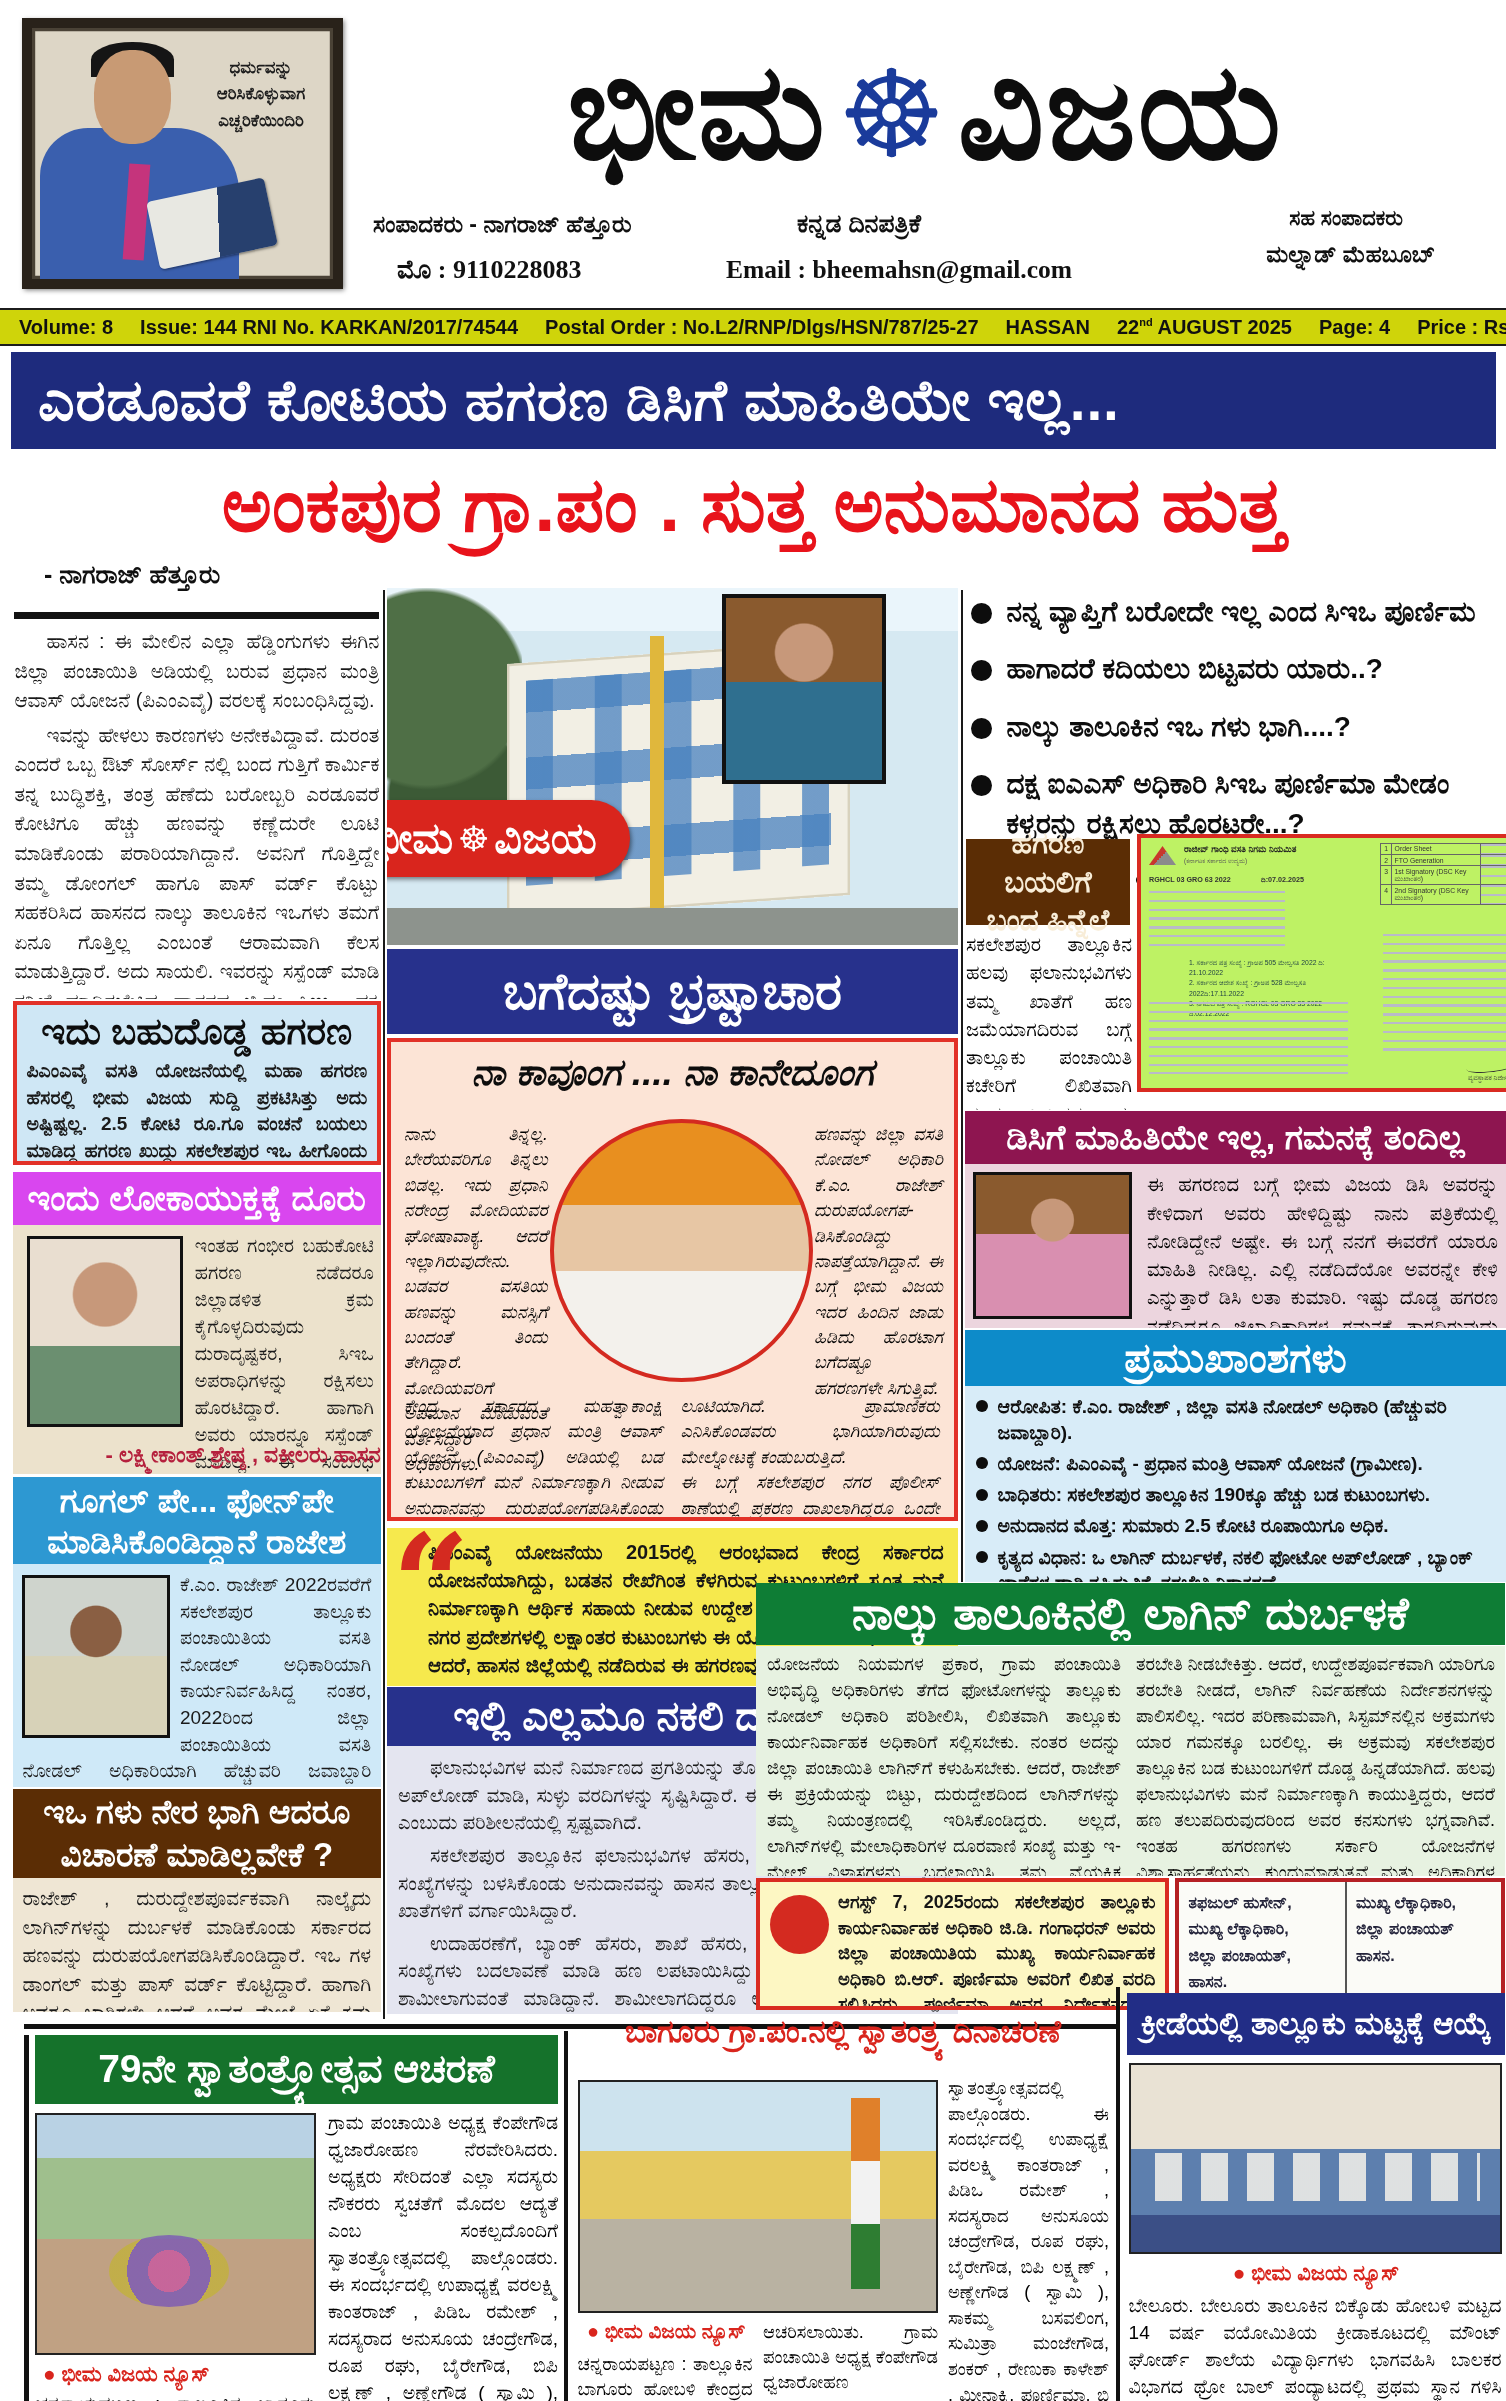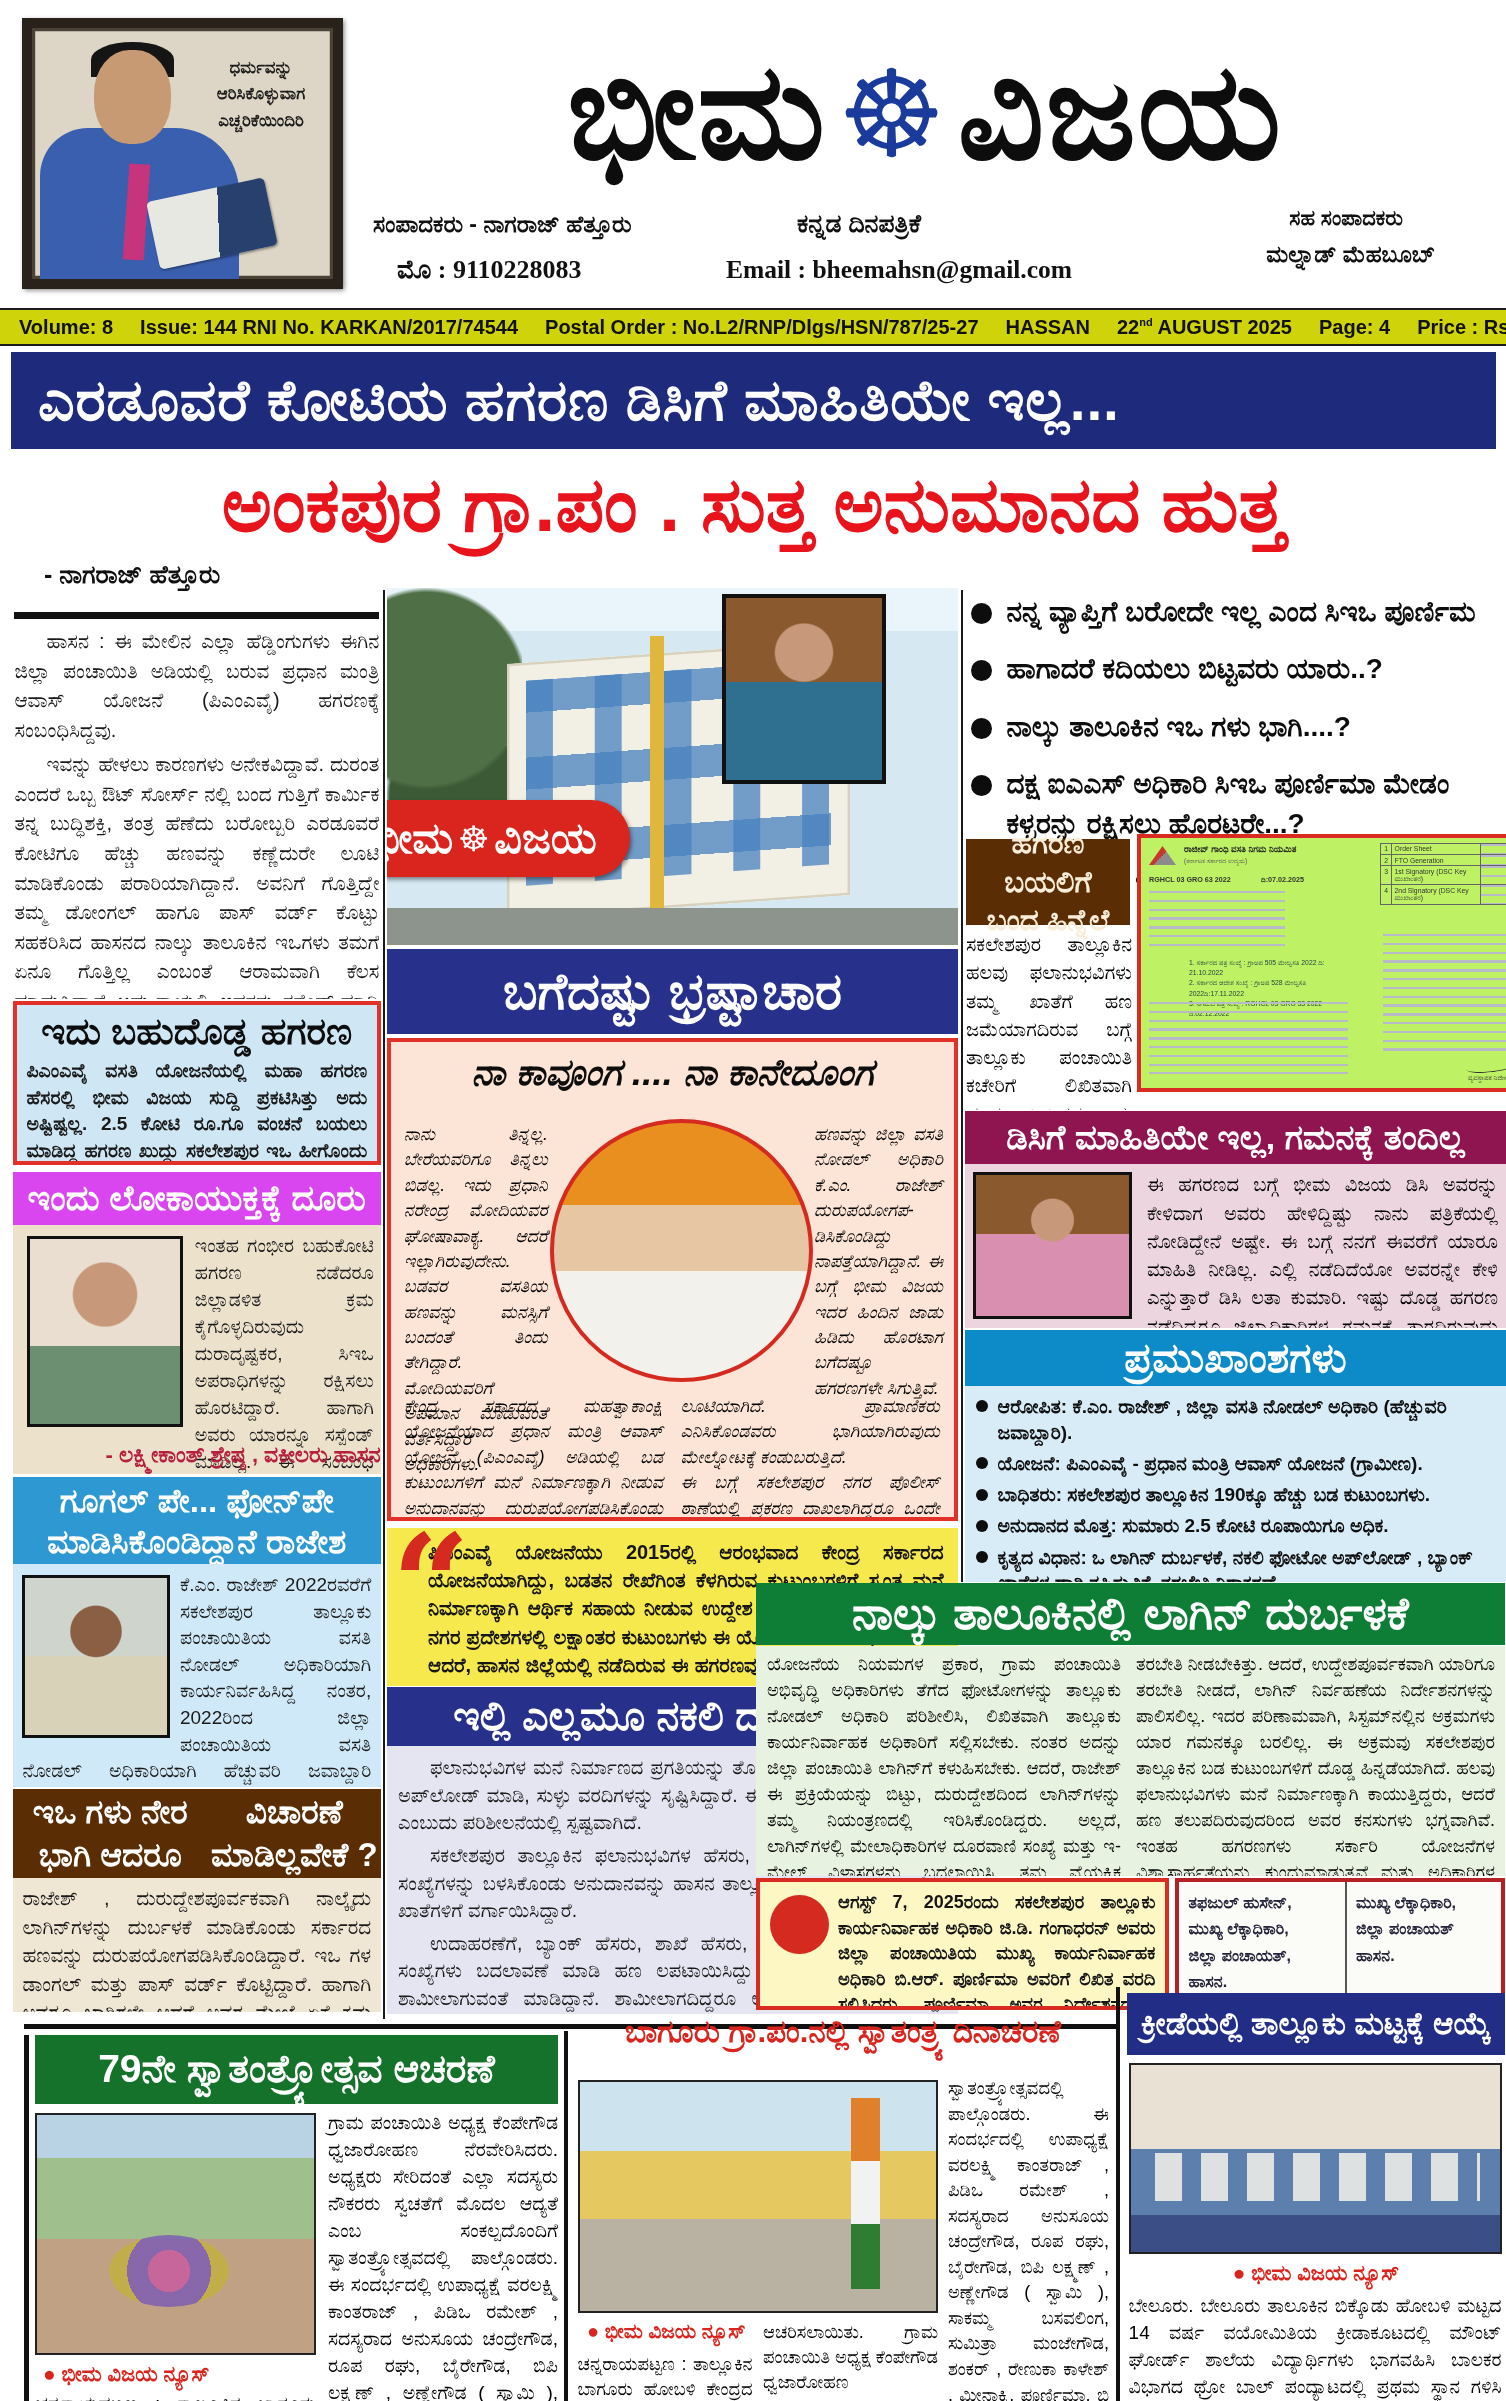--- a/index.html
+++ b/index.html
@@ -91,21 +91,21 @@
   .loka-ph   { position:absolute; left:14.4px; top:11px; width:156px; height:191px; border:3.2px solid #111;
     background:radial-gradient(circle at 50% 30%, #c7987a 0 21%, transparent 22%),
                linear-gradient(180deg,#e9ded0 58%, #6b8f70 58%); }
   .loka-txt  { position:absolute; left:182px; top:8px; width:179px; font-size:19px; line-height:1.42; }
   .loka-sign { position:absolute; left:0; bottom:6.4px; width:100%; text-align:right; color:#b5203d; font-size:22px; font-weight:900; }
   .gp-band { position:absolute; left:12.8px; top:1477px; width:368px; height:88px; background:#2d98d2; font-size:33px; line-height:1.25; flex-direction:column; }
   .gp-body { position:absolute; left:12.8px; top:1564px; width:368px; height:223px; background:#cfe9f8; padding:8px 9.6px; font-size:19px; line-height:1.4; overflow:hidden; }
   .gp-ph { float:left; width:148px; height:163px; margin:3.2px 9.6px 4.8px 0; border:3.2px solid #111;
     background:radial-gradient(circle at 50% 34%, #8a5f43 0 20%, transparent 21%),
                linear-gradient(180deg,#cfd4cd 50%, #d7d2b8 50%); }
-  .eo-band { position:absolute; left:12.8px; top:1789px; width:368px; height:89px; background:#5b2d05; font-size:33px; line-height:1.3; flex-direction:row; }
+  .eo-band { position:absolute; left:12.8px; top:1789px; width:368px; height:89px; background:#5b2d05; font-size:33px; line-height:1.3; flex-direction:column; }
   .eo-body { position:absolute; left:12.8px; top:1878px; width:368px; height:134px; background:#efe6d4; padding:6.4px 9.6px; font-size:20px; line-height:1.42; overflow:hidden; }
 
   
   .cphoto { position:absolute; left:387px; top:588px; width:571px; height:357px; overflow:hidden;
     background:linear-gradient(180deg,#eaf5fb 0 12%, #d6e9f2 12% 100%); }
   .bld1 { position:absolute; left:120px; top:64px; width:343px; height:255px; background:#f2efe4;
     box-shadow:inset 0 0 0 2.4px #d8d2bd; transform:skewY(-4deg); }
   .bld1 .win { position:absolute; left:19px; top:17.5px; right:19px; bottom:32px;
     background:repeating-linear-gradient(90deg, rgba(42,110,185,.75) 0 27px, transparent 27px 69px),
                repeating-linear-gradient(180deg, rgba(42,110,185,.75) 0 32px, transparent 32px 77px);
@@ -280,21 +280,21 @@
     <div class="bi">
         <span class="dot"></span>
         <span>ಏನೂ ನಡೆದೇ ಇಲ್ಲ ಎನ್ನುವಂತೆ ನಡೆಯುತ್ತಿದೆ ಜಿ.ಪಂ...</span>
       </div>
   </div>
 
   <div class="vrule1"></div>
   <div class="vrule2"></div>
 
   <div class="lc-body jt">
-    <p>ಹಾಸನ : ಈ ಮೇಲಿನ ಎಲ್ಲಾ ಹೆಡ್ಡಿಂಗುಗಳು ಈಗಿನ ಜಿಲ್ಲಾ ಪಂಚಾಯಿತಿ ಅಡಿಯಲ್ಲಿ ಬರುವ ಪ್ರಧಾನ ಮಂತ್ರಿ ಆವಾಸ್ ಯೋಜನೆ (ಪಿಎಂಎವೈ) ಹಗರಣಕ್ಕೆ ಸಂಬಂಧಿಸಿದ್ದವು.</p>
+    <p>ಹಾಸನ : ಈ ಮೇಲಿನ ಎಲ್ಲಾ ಹೆಡ್ಡಿಂಗುಗಳು ಈಗಿನ ಜಿಲ್ಲಾ ಪಂಚಾಯಿತಿ ಅಡಿಯಲ್ಲಿ ಬರುವ ಪ್ರಧಾನ ಮಂತ್ರಿ ಆವಾಸ್ ಯೋಜನೆ (ಪಿಎಂಎವೈ) ವರಲಕ್ಕೆ ಸಂಬಂಧಿಸಿದ್ದವು.</p>
     <p>ಇವನ್ನು ಹೇಳಲು ಕಾರಣಗಳು ಅನೇಕವಿದ್ದಾವೆ. ದುರಂತ ಎಂದರೆ ಒಬ್ಬ ಔಟ್ ಸೋರ್ಸ್ ನಲ್ಲಿ ಬಂದ ಗುತ್ತಿಗೆ ಕಾರ್ಮಿಕ ತನ್ನ ಬುದ್ಧಿಶಕ್ತಿ, ತಂತ್ರ ಹೆಣೆದು ಬರೋಬ್ಬರಿ ಎರಡೂವರೆ ಕೋಟಿಗೂ ಹೆಚ್ಚು ಹಣವನ್ನು ಕಣ್ಣೆದುರೇ ಲೂಟಿ ಮಾಡಿಕೊಂಡು ಪರಾರಿಯಾಗಿದ್ದಾನೆ. ಅವನಿಗೆ ಗೊತ್ತಿದ್ದೇ ತಮ್ಮ ಡೋಂಗಲ್ ಹಾಗೂ ಪಾಸ್ ವರ್ಡ್ ಕೊಟ್ಟು ಸಹಕರಿಸಿದ ಹಾಸನದ ನಾಲ್ಕು ತಾಲೂಕಿನ ಇಒಗಳು ತಮಗೆ ಏನೂ ಗೊತ್ತಿಲ್ಲ ಎಂಬಂತೆ ಆರಾಮವಾಗಿ ಕೆಲಸ ಮಾಡುತ್ತಿದ್ದಾರೆ. ಅದು ಸಾಯಲಿ. ಇವರನ್ನು ಸಸ್ಪೆಂಡ್ ಮಾಡಿ ತನಿಖೆ ಮಾಡಿಸಬೇಕಿದ್ದ ಹಾಸನದ ಜಿ.ಪಂ ಸಿಇಒ, ದಕ್ಷ ಅಧಿಕಾರಿ ಎಂದೇ ಹೆಸರು ಪಡೆದಿರುವ ಪೂರ್ಣಿಮ ಇದಕ್ಕೂ ನನಗೂ ಸಂಬಂಧ ಇಲ್ಲ. ಅದರ ಹೆಡ್ ಬೇರೆ ಎಂದು ಹೇಳಿ ಏನು ಮಾಡಬೇಕೆಂದು ತಿಳಿಯದೆ ಸುಮ್ಮನಾಗಿರುವುದು ಅನುಮಾನಕ್ಕಡೆ ಮಾಡಿದೆ.</p>
 
   </div>
 
   <div class="bigscam">
     <h2>ಇದು ಬಹುದೊಡ್ಡ ಹಗರಣ</h2>
     <div class="jt">ಪಿಎಂಎವೈ ವಸತಿ ಯೋಜನೆಯಲ್ಲಿ ಮಹಾ ಹಗರಣ ಹೆಸರಲ್ಲಿ ಭೀಮ ವಿಜಯ ಸುದ್ದಿ ಪ್ರಕಟಿಸಿತ್ತು ಅದು ಅಷ್ಟಿಷ್ಟಲ್ಲ. 2.5 ಕೋಟಿ ರೂ.ಗೂ ವಂಚನೆ ಬಯಲು ಮಾಡಿದ್ದ ಹಗರಣ ಖುದ್ದು ಸಕಲೇಶಪುರ ಇಒ ಹೀಗೊಂದು ಹಗರಣ ನಡೆದಿದೆ ಅವನನ್ನು ಹಿಡಿಯಿರಿ ಎಂದು ಸಕಲೇಶಪುರ ನಗರ ಠಾಣೆಗೆ ದೂರು ನೀಡಿ ಒಂದು ವಾರವಾಗಿದೆ. ದುರಂತ ಎಂದರೆ ಅವನ ಇರುವಿಕೆಯ ಸಣ್ಣ ಸುಳಿವೂ ಪೊಲೀಸರಿಗೆ ಸಿಕ್ಕಿಲ್ಲ.</div>
   </div>
 
   <div class="loka-band band">ಇಂದು ಲೋಕಾಯುಕ್ತಕ್ಕೆ ದೂರು</div>

